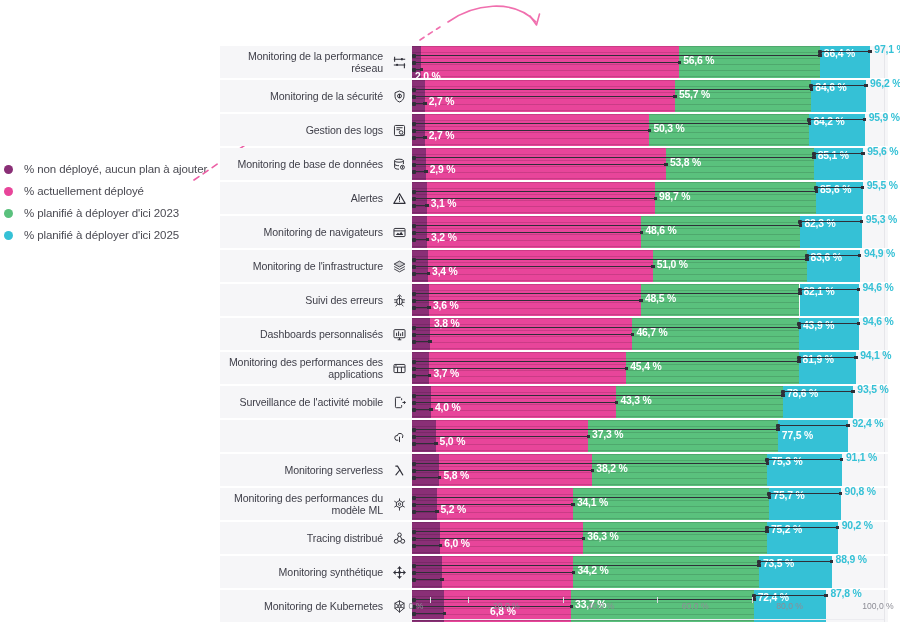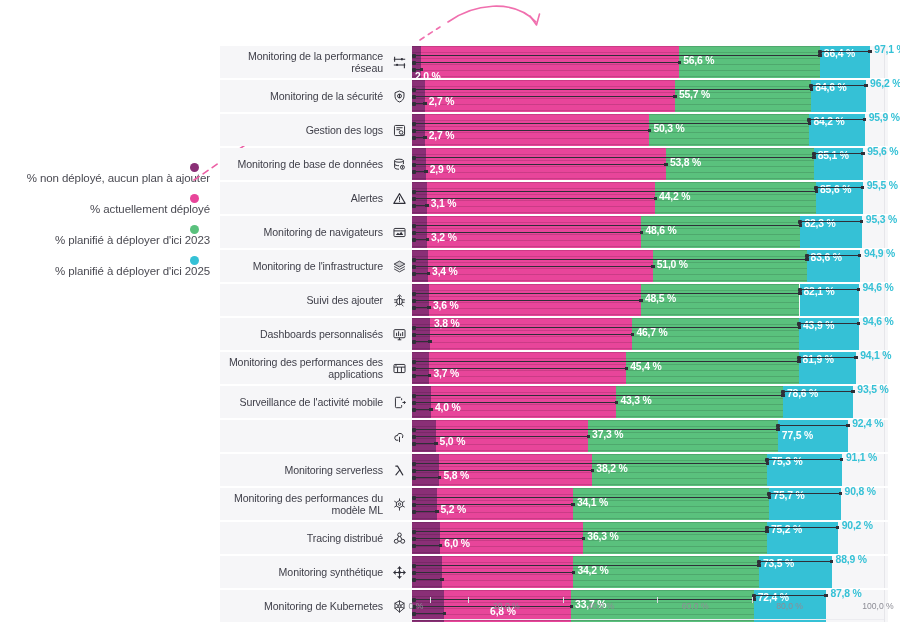--- a/index.html
+++ b/index.html
@@ -8,21 +8,21 @@
     background:#ffffff;
     font-family:"Liberation Sans","DejaVu Sans",sans-serif;
     color:#3b3b42;
     overflow:hidden;
     position:relative;
   }
   
   #legend{
     position:absolute;left:0;top:163px;width:210px;
   }
-  .legend-row{display:flex;align-items:flex-end;margin-bottom:10px;flex-direction:column;}
+  .legend-row{display:flex;align-items:center;margin-bottom:10px;}
   .legend-dot{
     width:9px;height:9px;border-radius:50%;
     margin-left:4px;margin-right:11px;flex:0 0 auto;
   }
   .legend-label{font-size:11.5px;color:#4a4a52;letter-spacing:-.1px;white-space:nowrap;}
 
   
   #arrow-top{position:absolute;left:418px;top:-4px;}
   #arrow-legend{position:absolute;left:192px;top:122px;}
 
@@ -307,21 +307,21 @@
         </div>
         <div class="seg" style="left: 243.08px; width: 160.952px; background: rgb(90, 193, 125);">
           <div class="stripes"></div>
         </div>
         <div class="seg" style="left: 404.032px; width: 46.728px; background: rgb(53, 193, 214);"></div>
         <div class="leader" style="left: 2px; width: 12.632px; top: 23px; --unused: 0;"></div>
         <div style="position: absolute; width: 3.5px; height: 3.5px; background: rgb(47, 47, 56); left: 13.132px; top: 21.8px;"></div>
         <div class="vlabel on-bar" style="left: 18.632px; top: 16px;">3,1 %</div>
         <div class="leader" style="left: 2px; width: 241.08px; top: 16px; --unused: 0;"></div>
         <div style="position: absolute; width: 3.5px; height: 3.5px; background: rgb(47, 47, 56); left: 241.58px; top: 14.8px;"></div>
-        <div class="vlabel on-bar" style="left: 247.08px; top: 9px;">44,2 %</div>
+        <div class="vlabel on-bar" style="left: 247.08px; top: 9px;">98,7 %</div>
         <div class="leader" style="left: 2px; width: 402.032px; top: 9px; --unused: 0;"></div>
         <div style="position: absolute; width: 3.5px; height: 3.5px; background: rgb(47, 47, 56); left: 402.532px; top: 7.8px;"></div>
         <div class="vlabel on-bar" style="left: 408.032px; top: 2px;">85,6 %</div>
         <div class="leader" style="left: 404.032px; width: 46.728px; top: 5px;"></div>
         <div style="position: absolute; width: 3.5px; height: 3.5px; background: rgb(47, 47, 56); left: 448.76px; top: 3.8px;"></div>
         <div class="vlabel outside" style="left: 454.76px; top: -2px;">95,5 %</div>
       </div>
     </div>
     <div class="row">
       <div class="row-label">Monitoring de navigateurs</div>
@@ -395,21 +395,21 @@
         <div class="vlabel on-bar" style="left: 244.72px; top: 9px;">51,0 %</div>
         <div class="leader" style="left: 2px; width: 392.592px; top: 9px; --unused: 0;"></div>
         <div style="position: absolute; width: 3.5px; height: 3.5px; background: rgb(47, 47, 56); left: 393.092px; top: 7.8px;"></div>
         <div class="vlabel on-bar" style="left: 398.592px; top: 2px;">83,6 %</div>
         <div class="leader" style="left: 394.592px; width: 53.336px; top: 5px;"></div>
         <div style="position: absolute; width: 3.5px; height: 3.5px; background: rgb(47, 47, 56); left: 445.928px; top: 3.8px;"></div>
         <div class="vlabel outside" style="left: 451.928px; top: -2px;">94,9 %</div>
       </div>
     </div>
     <div class="row">
-      <div class="row-label">Suivi des ajouter</div>
+      <div class="row-label">Suivi des erreurs</div>
       <div class="row-icon">
         <svg width="13" height="13" viewBox="0 0 16 16" fill="none" stroke="#2f2f38" stroke-width="1.15" stroke-linecap="round">
           <rect x="4.6" y="5.2" width="6.8" height="8" rx="3.4"></rect>
           <path d="M8 5.2V2.6M5.8 3 8 1.2 10.2 3"></path>
           <path d="M4.6 7.2H1.8M11.4 7.2h2.8M4.6 10.2H2.2M11.4 10.2h2.4M5.4 12.9 3.6 14.6M10.6 12.9l1.8 1.7M8 6.6v6"></path>
         </svg>
       </div>
       <div class="plot">
         <div class="gridline" style="left: 94.4px;"></div>
         <div class="gridline" style="left: 188.8px;"></div>

